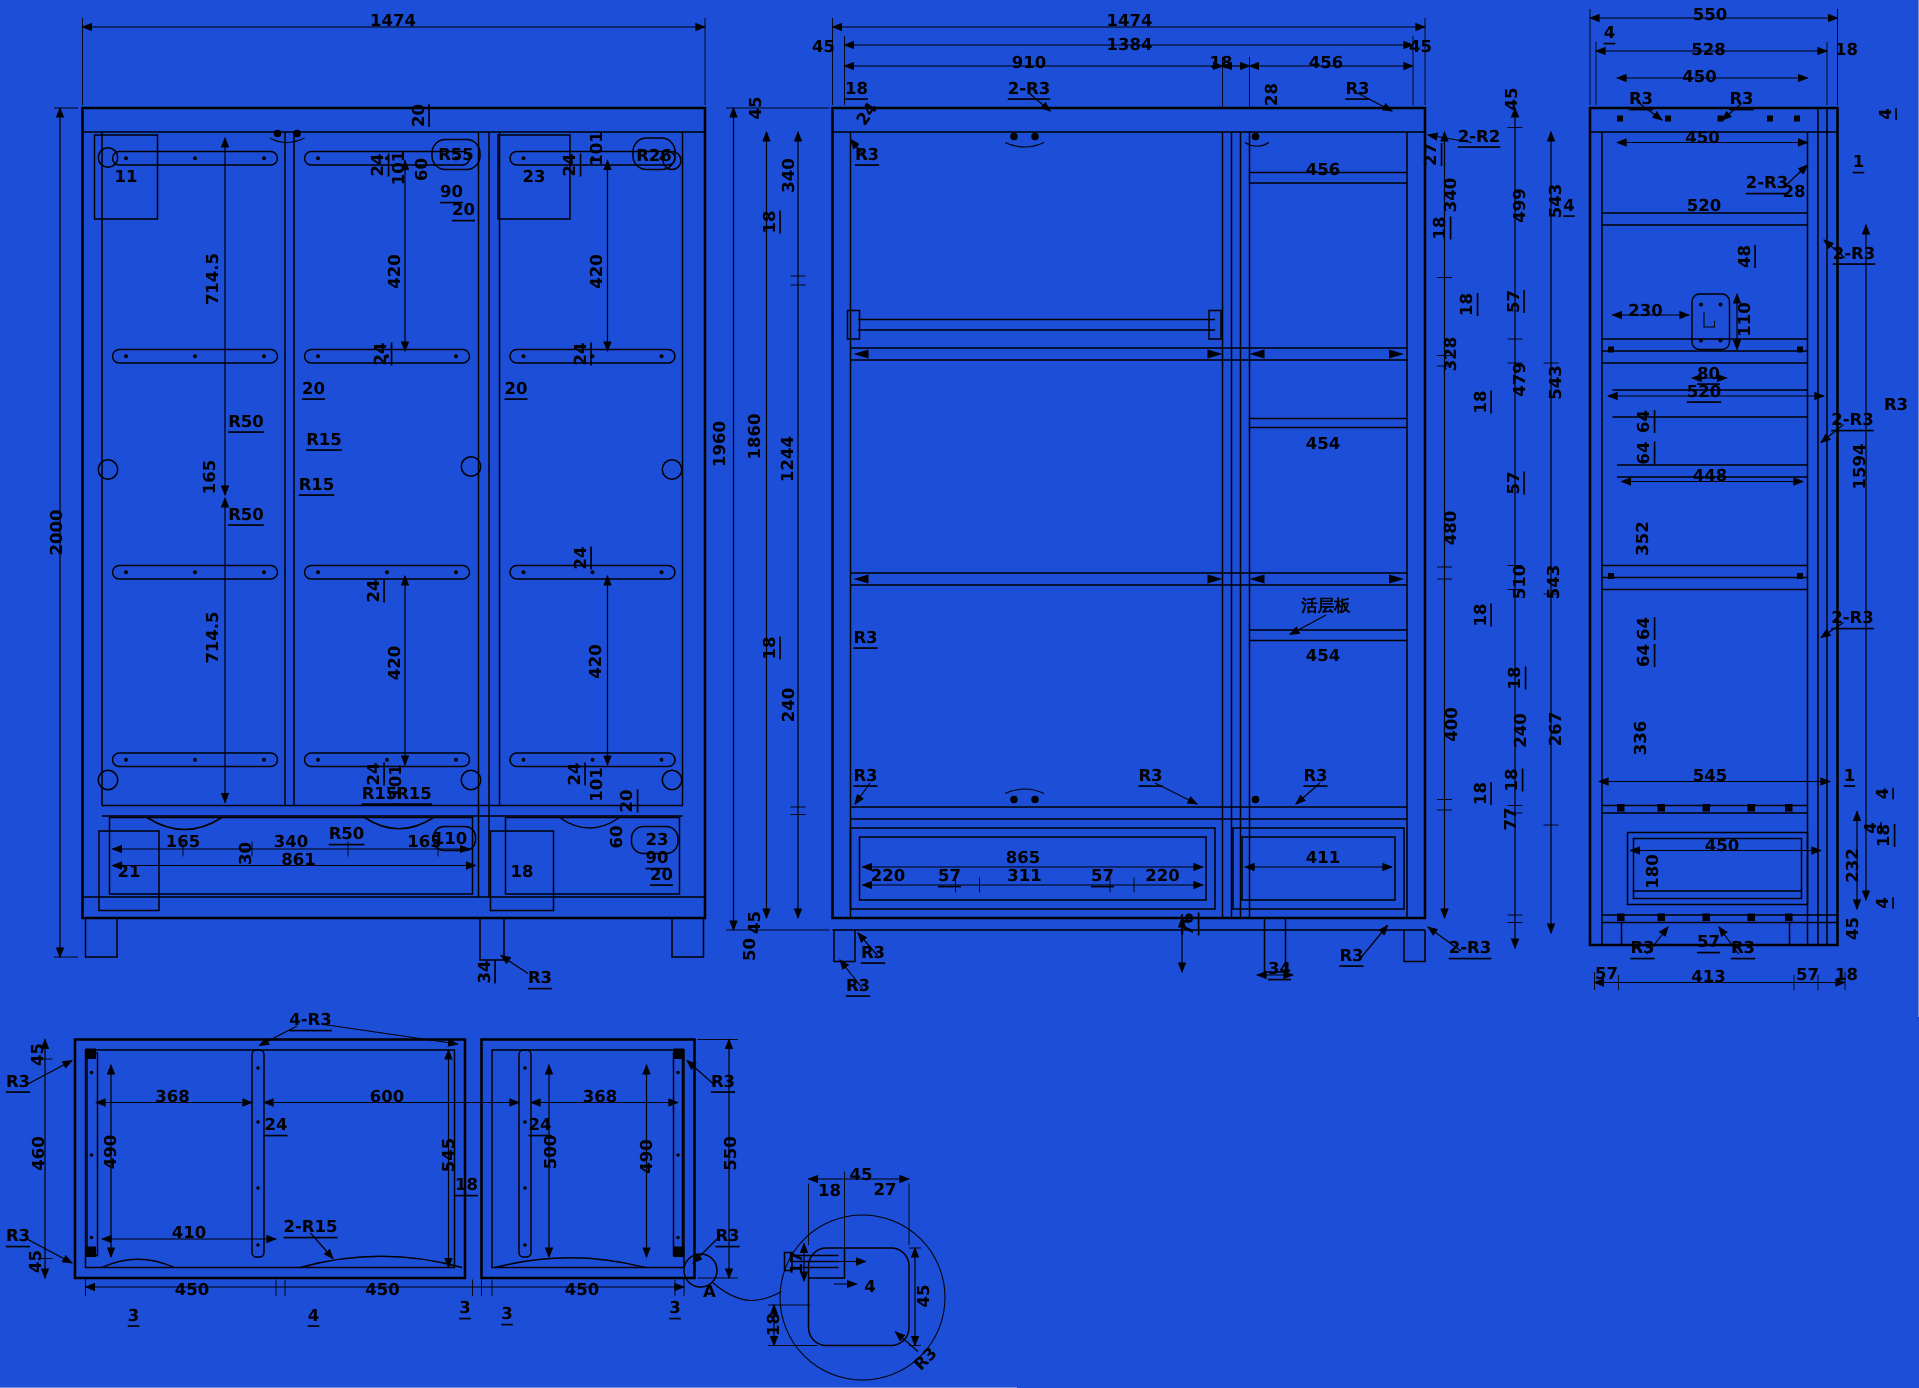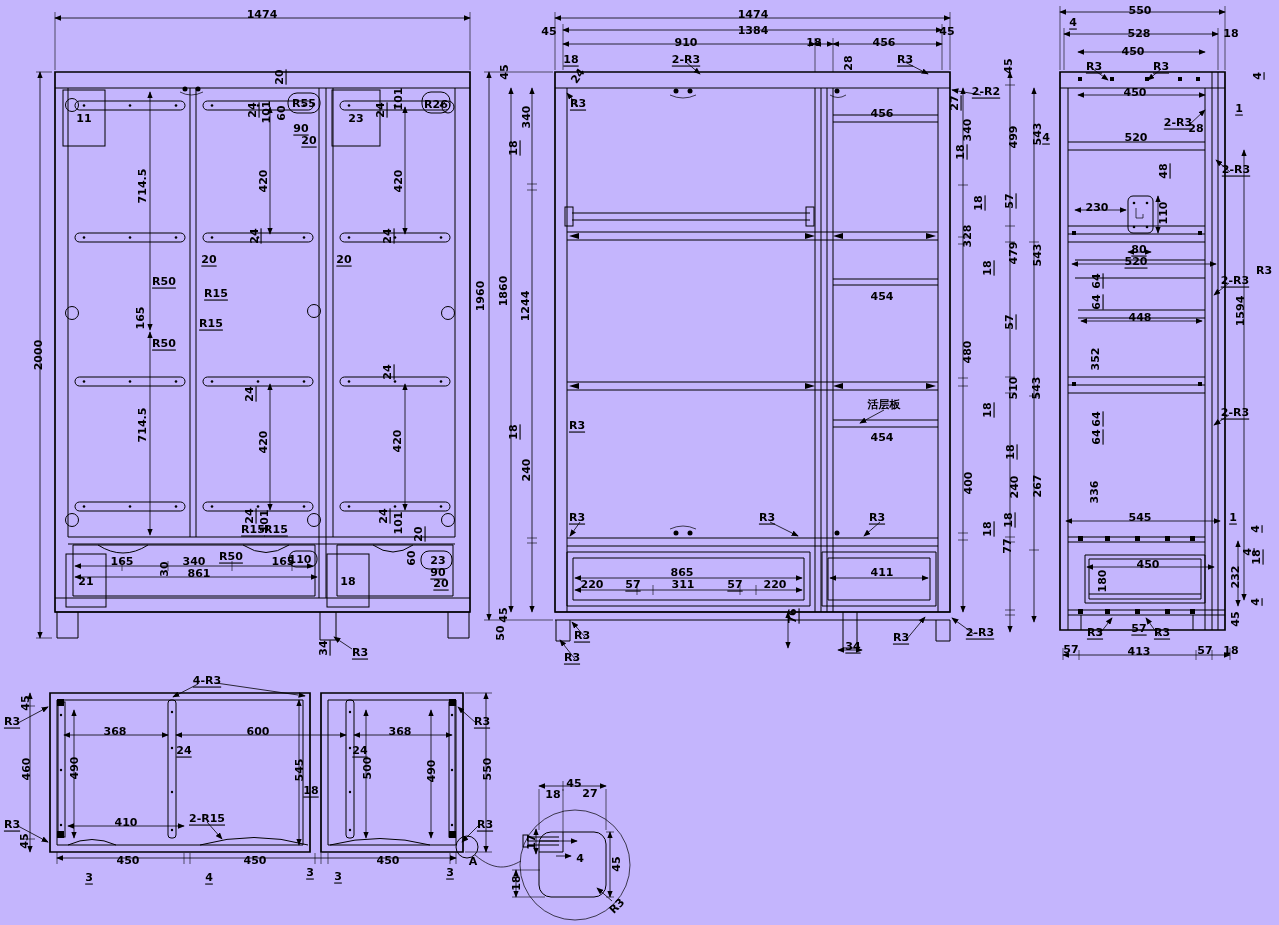--- a/index.html
+++ b/index.html
@@ -1,17 +1,17 @@
 <!DOCTYPE html>
 <html><head>
 <meta charset="utf-8">
 <style>
   html,body{margin:0;padding:0;background:#fff;}
   body{font-family:"DejaVu Sans",sans-serif;}
-  #stage{width:1279px;height:925px;background:#c4b5fd;}
+  #stage{width:1279px;height:925px;background:#1d4ed8;}
   svg{display:block;}
   .st{stroke:#000;stroke-width:1;fill:none;}
   .st2{stroke:#000;stroke-width:1.7;fill:none;}
   .thin{stroke:#000;stroke-width:.7;fill:none;}
   .dm{stroke:#000;stroke-width:.8;fill:none;marker-start:url(#a);marker-end:url(#a);}
   .ld{stroke:#000;stroke-width:.8;fill:none;marker-end:url(#a);}
   .ex{stroke:#000;stroke-width:.6;fill:none;}
   .sq{fill:#000;stroke:none;}
   .lbl{font-family:"DejaVu Sans",sans-serif;font-size:11px;font-weight:700;fill:#000;
        text-anchor:middle;dominant-baseline:central;}

